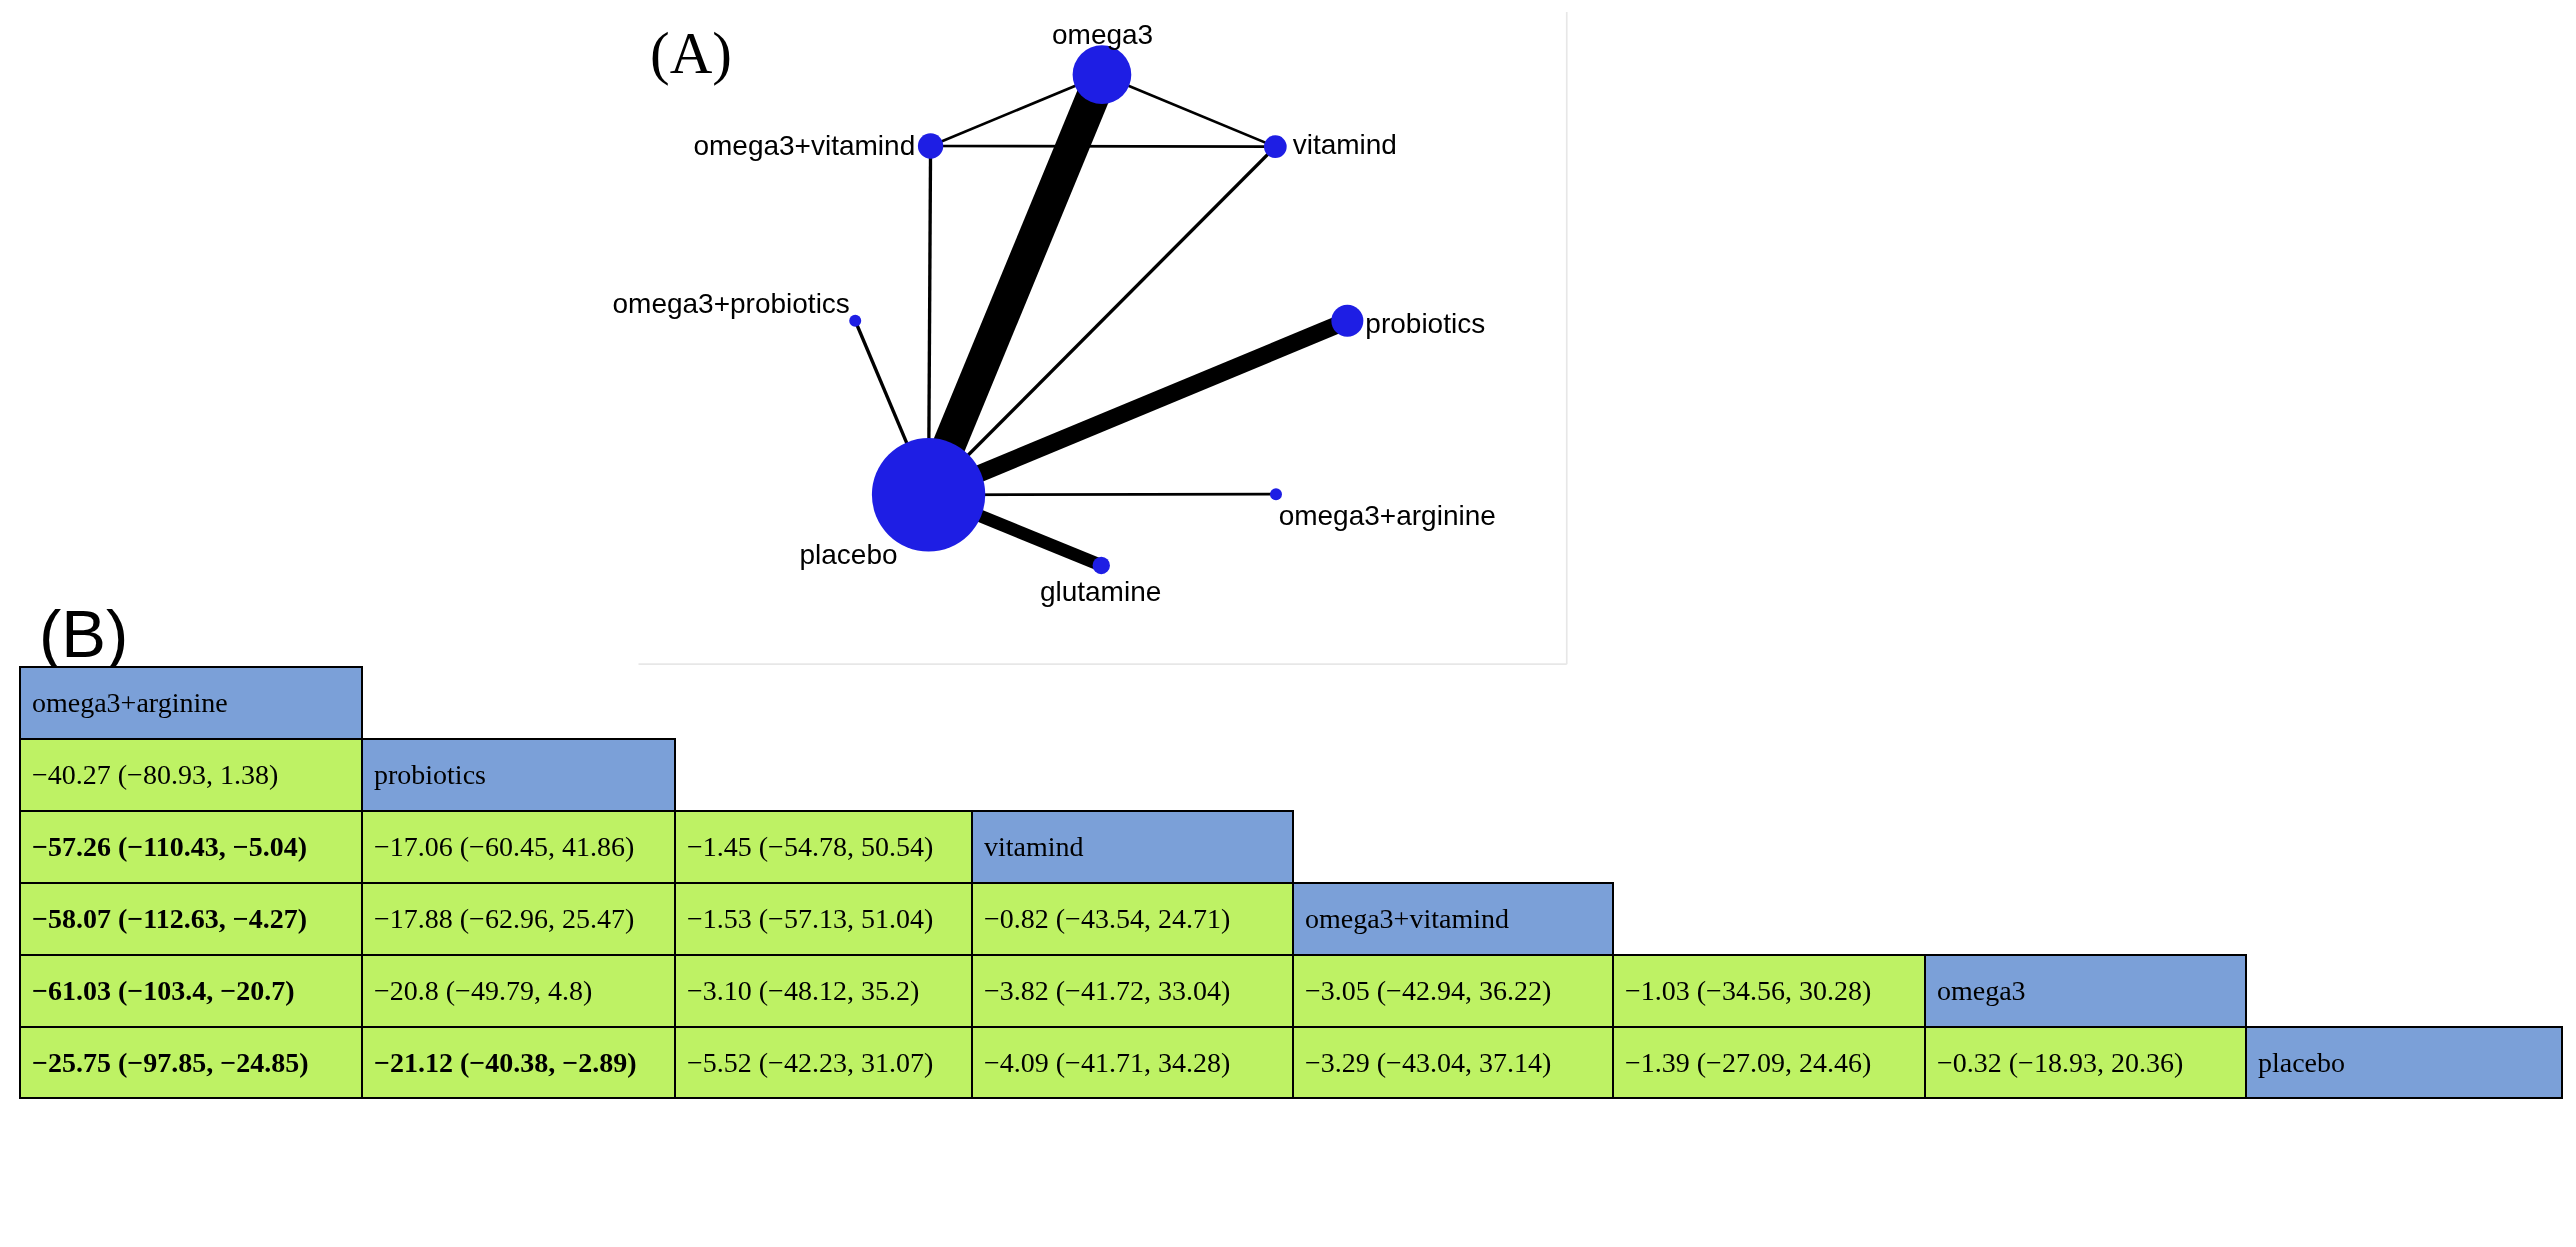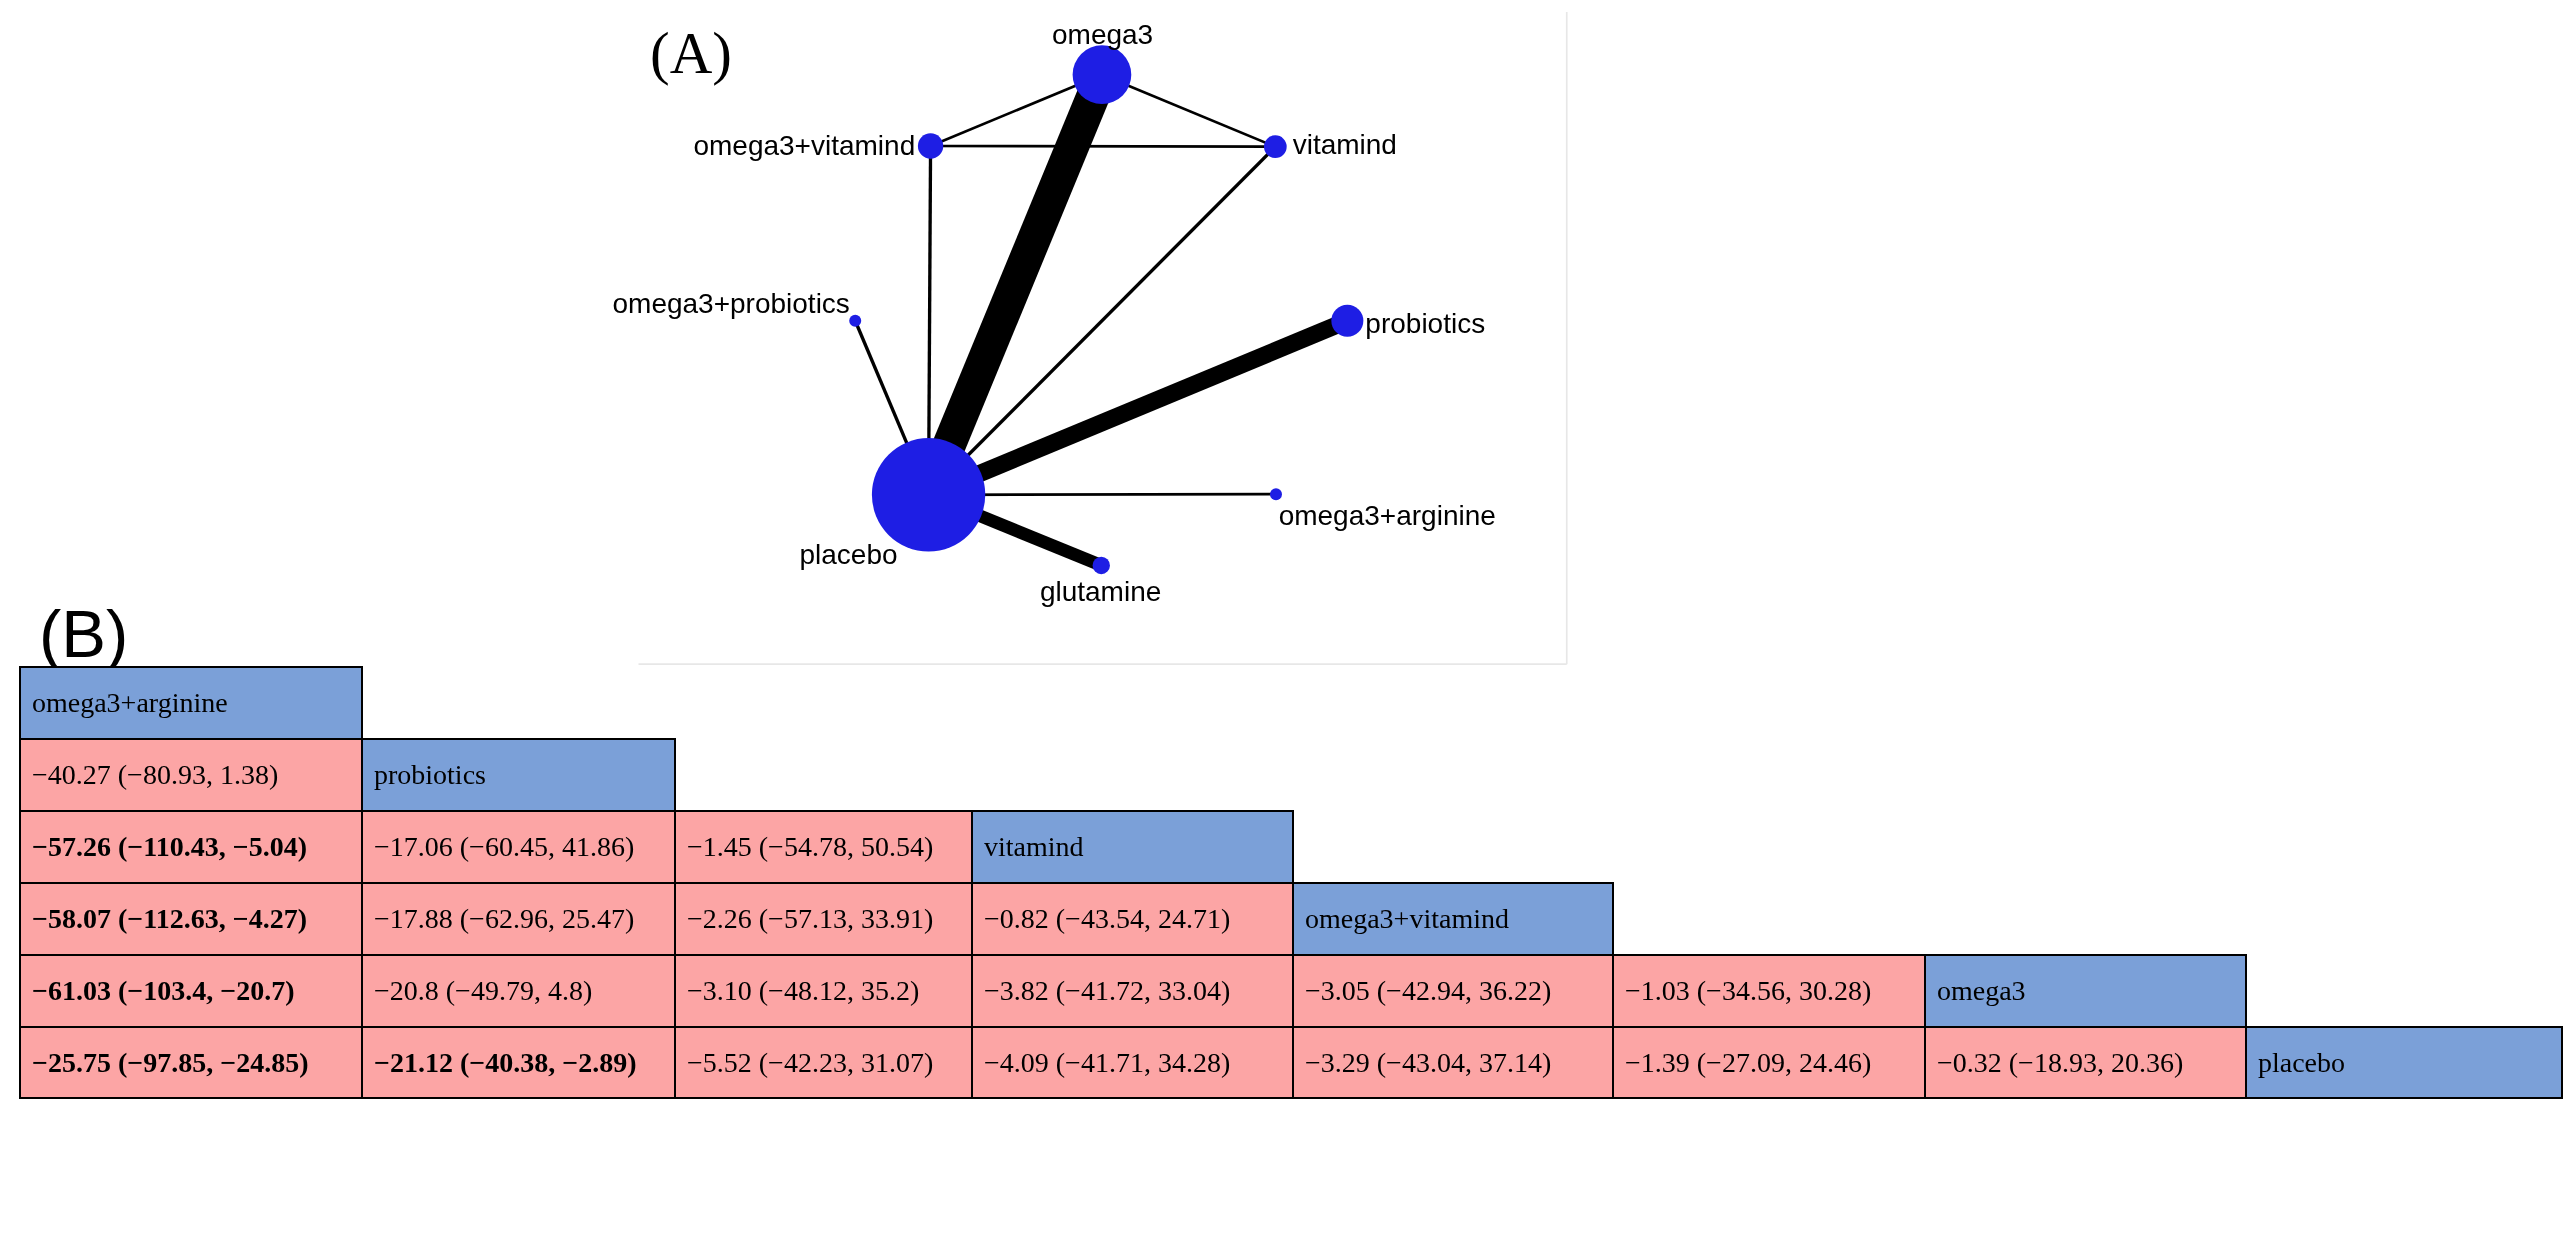--- a/index.html
+++ b/index.html
@@ -7,21 +7,21 @@
           font-family:"Liberation Serif",serif;color:#000;}
   #network-svg{position:absolute;left:0;top:0;}
   .panel-label{position:absolute;color:#000;line-height:1;}
   #label-a{left:650px;top:24px;font-family:"Liberation Serif",serif;font-size:59px;}
   #label-b{left:39px;top:600px;font-family:"Liberation Sans",sans-serif;font-size:67px;}
   .nlabel{font-family:"Liberation Sans",sans-serif;font-size:42px;fill:#000;}
   .frame{stroke:#e7e7e7;stroke-width:2.5;}
   #league-table{position:absolute;left:19.3px;top:666px;border-collapse:collapse;table-layout:fixed;
                 font-family:"Liberation Serif",serif;font-size:28px;color:#000;}
   #league-table td{height:69px;vertical-align:middle;white-space:nowrap;line-height:1;}
-  #league-table td.cell{border:2.7px solid #000;padding:0 0 0 10.7px;background:#fca5a5;}
+  #league-table td.cell{border:2.7px solid #000;padding:0 0 0 10.7px;background:#bef264;}
   #league-table td.hdr{background:var(--hdr-blue,#7BA0D8);}
   #league-table td.b{font-weight:bold;}
   #league-table td.empty{border:none;background:transparent;}
 </style>
 </head>
 <body>
 
 <div id="canvas">
 
   <svg id="network-svg" width="2576" height="1247" viewBox="0 0 3862 1870">
@@ -89,21 +89,21 @@
         <tr style="height: 69px;">
           <td class="cell b">−57.26 (−110.43, −5.04)</td>
           <td class="cell">−17.06 (−60.45, 41.86)</td>
           <td class="cell">−1.45 (−54.78, 50.54)</td>
           <td class="cell hdr">vitamind</td>
           <td class="empty" colspan="4"></td>
         </tr>
         <tr style="height: 69px;">
           <td class="cell b">−58.07 (−112.63, −4.27)</td>
           <td class="cell">−17.88 (−62.96, 25.47)</td>
-          <td class="cell">−2.26 (−57.13, 33.91)</td>
+          <td class="cell">−1.53 (−57.13, 51.04)</td>
           <td class="cell">−0.82 (−43.54, 24.71)</td>
           <td class="cell hdr">omega3+vitamind</td>
           <td class="empty" colspan="3"></td>
         </tr>
         <tr style="height: 69px;">
           <td class="cell b">−61.03 (−103.4, −20.7)</td>
           <td class="cell">−20.8 (−49.79, 4.8)</td>
           <td class="cell">−3.10 (−48.12, 35.2)</td>
           <td class="cell">−3.82 (−41.72, 33.04)</td>
           <td class="cell">−3.05 (−42.94, 36.22)</td>

